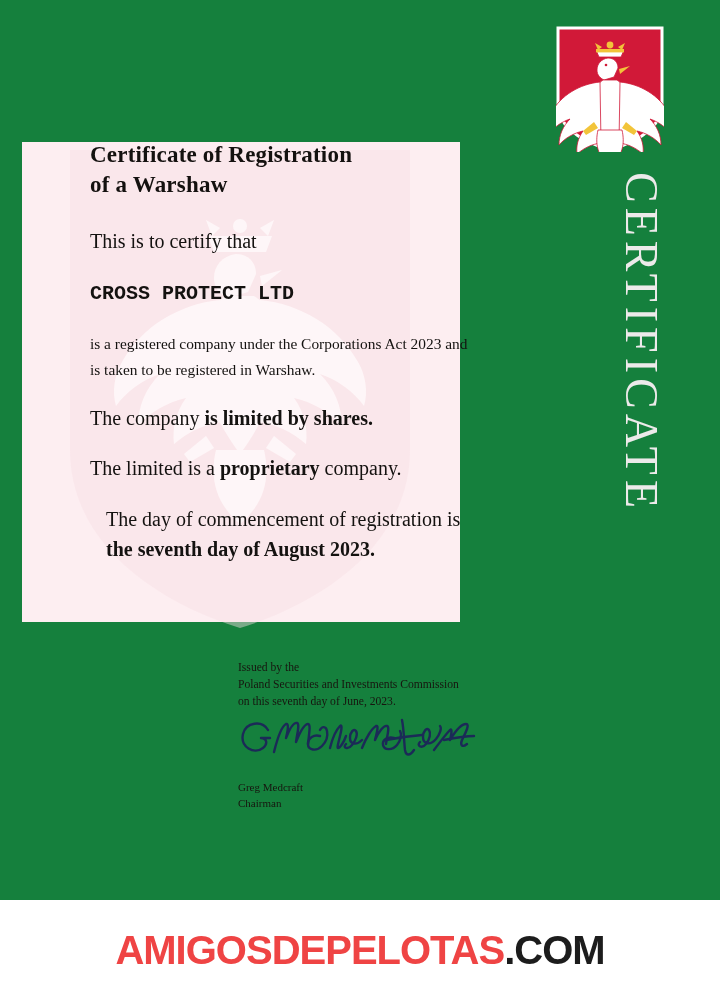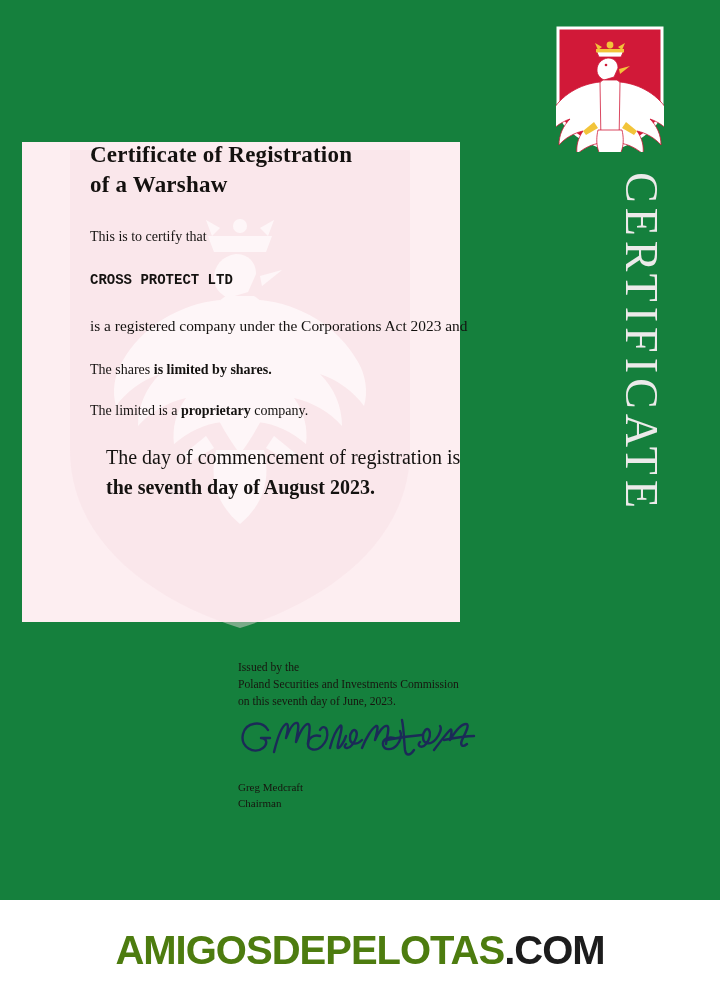--- a/index.html
+++ b/index.html
@@ -79,21 +79,21 @@
   }
   .cert-title {
     font-size: 23px;
     font-weight: bold;
     line-height: 1.32;
     color: #14110f;
     margin: 0 0 26px 0;
     letter-spacing: 0.2px;
   }
   .para {
-    font-size: 14px;
+    font-size: 20px;
     line-height: 1.45;
     color: #141210;
     margin: 0 0 23px 0;
   }
   .para.bold {
     font-weight: bold;
     font-family: Liberation Mono, monospace;
   }
   .para b {
     font-weight: bold;
@@ -153,21 +153,21 @@
     justify-content: center;
   }
   .brand {
     font-family: "Liberation Sans", sans-serif;
     font-weight: bold;
     font-size: 40px;
     letter-spacing: -1px;
     line-height: 1;
     white-space: nowrap;
   }
-  .brand .b-green { color: #4d7c0f; }
+  .brand .b-green { color: #ef4444; }
   .brand .b-dark  { color: #1c1c1c; }
 </style>
 </head>
 <body>
 
 <div id="certificate">
 
   <div class="tint-panel"></div>
 
   <div class="watermark">
@@ -236,23 +236,24 @@
       <span>of a Warshaw</span>
     </div>
 
     <p class="para">This is to certify that</p>
 
     <p class="para bold">CROSS PROTECT LTD</p>
 
 
     <div class="para-twoline">
       <span>is a registered company under the Corporations Act 2023 and</span><br>
+      <span>is taken to be registered in Warshaw.</span>
     </div>
 
-    <p class="para tight"><span>The shares </span><b>is limited by shares.</b></p>
+    <p class="para tight"><span>The company </span><b>is limited by shares.</b></p>
 
     <p class="para tight"><span>The limited is a </span><b>proprietary</b><span> company.</span></p>
 
     <div class="para-commence">
       <span>The day of commencement of registration is</span><br>
       <b>the seventh day of August 2023.</b>
     </div>
   </div>
 
   <div class="issuer">

